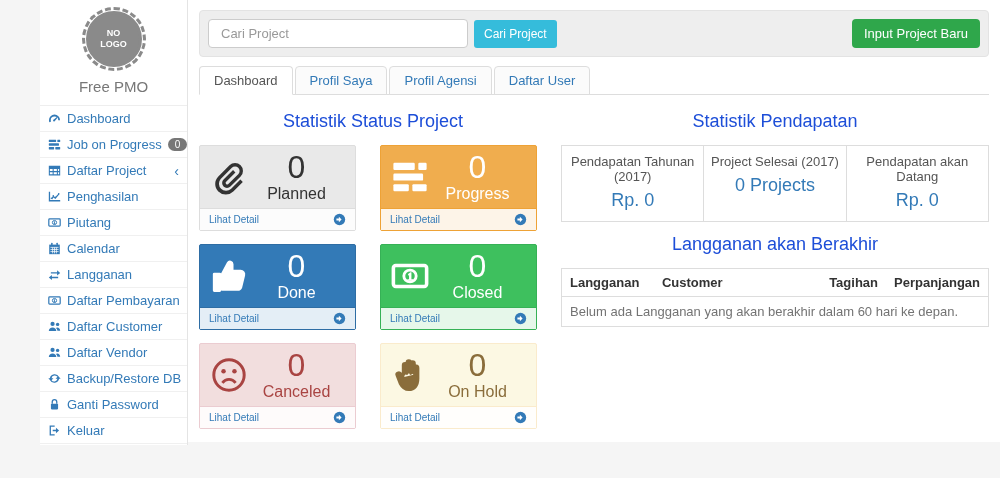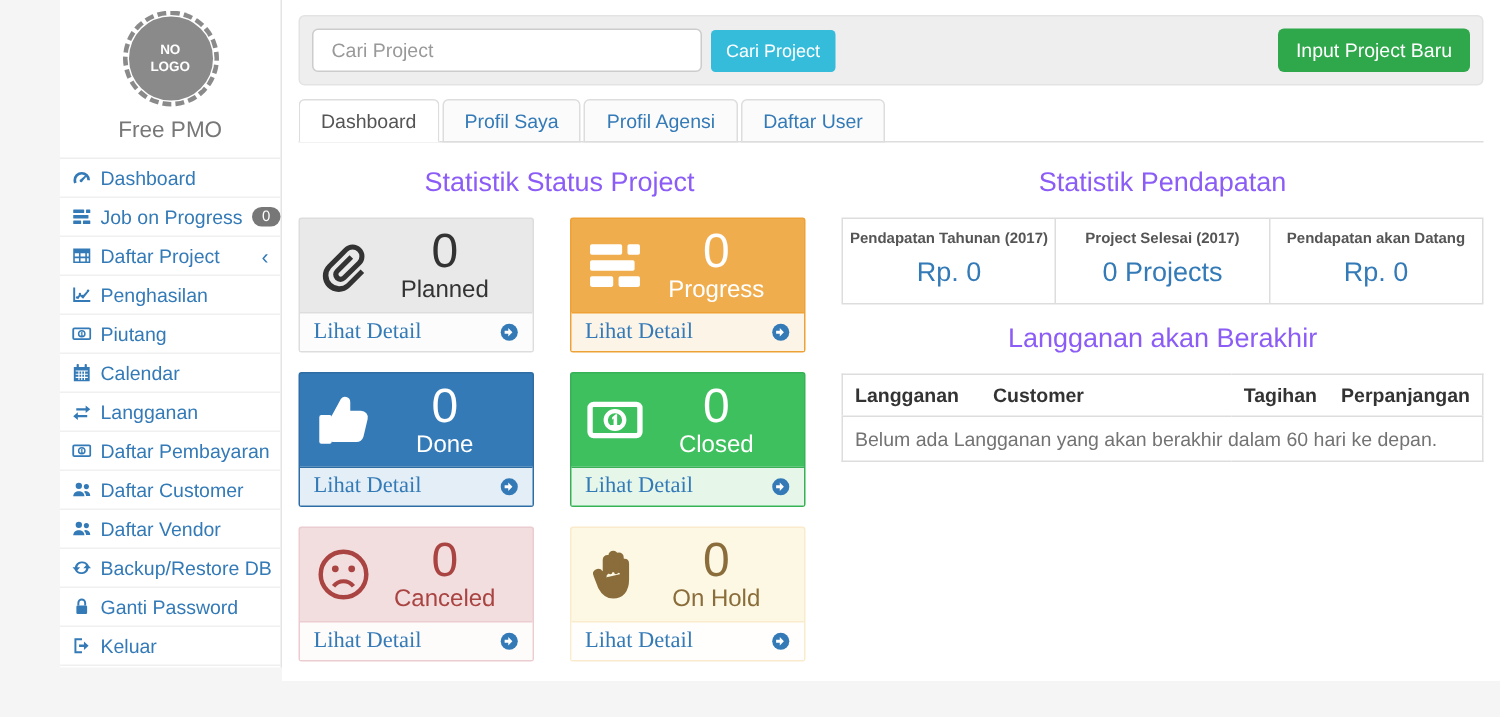--- a/index.html
+++ b/index.html
@@ -38,42 +38,42 @@
   .btn-new { font-size:13px; padding:7px 12px; border-radius:4px; }
 
   .tabs { display:flex; margin-top:9px; border-bottom:1px solid #ddd; }
   .tab { padding:6px 14px; font-size:13px; color:#337ab7; background:#fbfbfb; border:1px solid #ddd;
          border-radius:4px 4px 0 0; margin-right:2px; margin-bottom:-1px; cursor:pointer; }
   .tab.active { background:#fff; color:#555; border-bottom-color:#fff; cursor:default; }
 
   .content { display:flex; padding-top:4px; }
   .left-col { width:348px; flex:0 0 348px; }
   .right-col { flex:1; padding-left:14px; }
-  .sec-title { font-size:18px; font-weight:400; color:#8b5cf6; text-align:center; margin:12px 0 13px; }
+  .sec-title { font-size:18px; font-weight:400; color:#1d4ed8; text-align:center; margin:12px 0 13px; }
 
   
   .cards { display:flex; flex-wrap:wrap; }
   .card { width:157px; margin:0 24px 13px 0; border:1px solid var(--bd); border-radius:2px;
           background:var(--bg); color:var(--fg); }
   .card:nth-child(2n) { margin-right:0; }
   .card-body { display:flex; align-items:center; padding:6px 10px; height:62px; }
   .card-icon svg { width:38px; height:38px; fill:currentColor; }
   .card-figures { flex:1; display:flex; flex-direction:column; align-items:center; justify-content:center; }
   .card-num { font-size:32px; line-height:34px; }
   .card-status { font-size:16px; line-height:20px; }
   .card-footer { display:flex; align-items:center; justify-content:space-between;
                  background:rgba(255,255,255,0.87); border-top:1px solid var(--bd);
-                 padding:4px 9px; font-size:15px; color:#337ab7; cursor:pointer;font-family:Liberation Serif, serif; }
+                 padding:4px 9px; font-size:10px; color:#337ab7; cursor:pointer; }
   .ft-arrow svg { width:13px; height:13px; fill:#337ab7; }
 
   
   .stats-row { display:flex; border:1px solid #ddd; background:#fff; }
   .stat-col { flex:1; text-align:center; padding:8px 4px 10px; }
   .stat-col + .stat-col { border-left:1px solid #ddd; }
-  .stat-label { font-size:10px; color:#555;font-weight:bold; }
+  .stat-label { font-size:13px; color:#555; }
   .stat-value { font-size:18px; color:#337ab7; margin-top:6px; cursor:pointer; }
 
   
   .sub-table { width:100%; border-collapse:collapse; border:1px solid #ddd; background:#fff; }
   .sub-table th { font-size:13px; font-weight:bold; color:#333; text-align:left; padding:6px 8px;
                   border-bottom:1px solid #ddd; }
   .sub-table th.r { text-align:right; }
   .sub-table td { font-size:13px; color:#737373; padding:7px 8px; }
 
   

